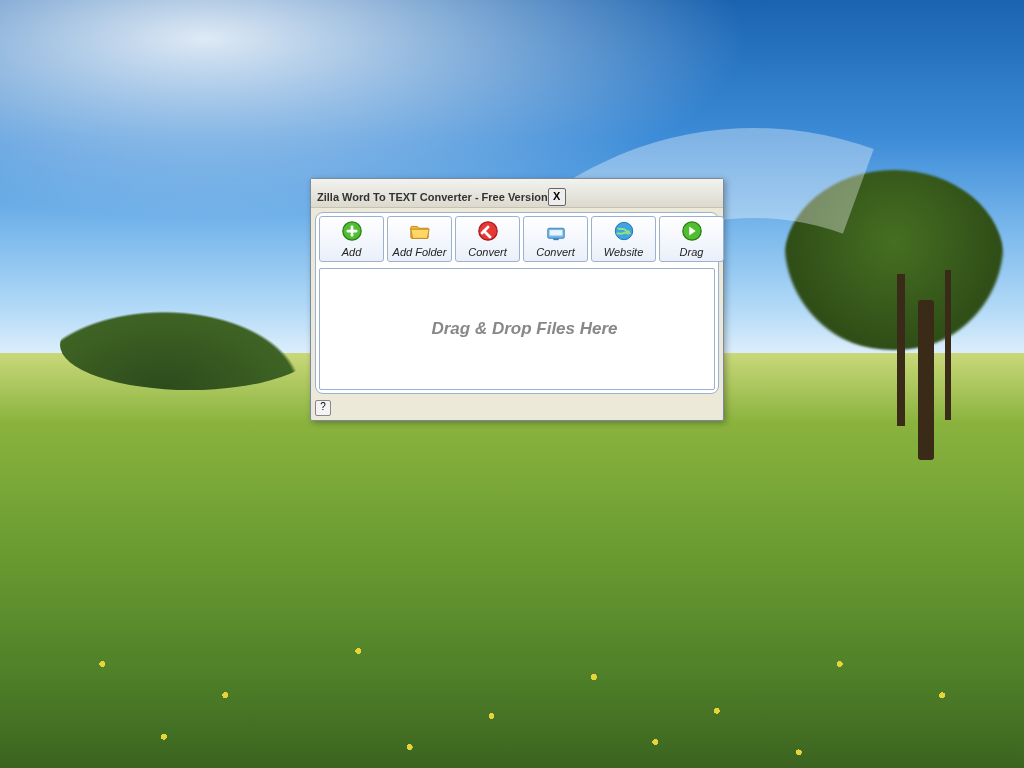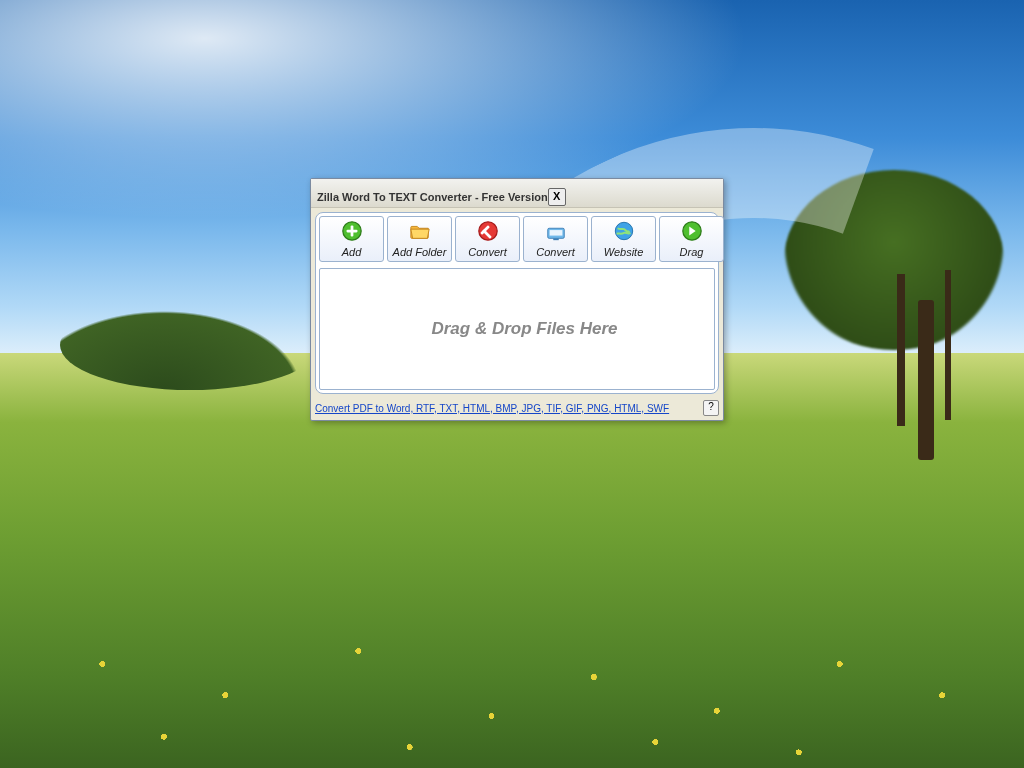--- a/index.html
+++ b/index.html
@@ -245,17 +245,16 @@
         <div class="drop-area">
           <span>Drag &amp; Drop Files Here</span>
         </div>
 
       </div>
 
 
     </div>
 
     <div class="footer">
-      <a>Convert PDF to Word, RTF, TXT, HTML, BMP, JPG, TIF, GIF, PNG, HTML, SWF</a>
       <span class="help-btn">?</span>
     </div>
   </div>
 </div>
 
 </body></html>

